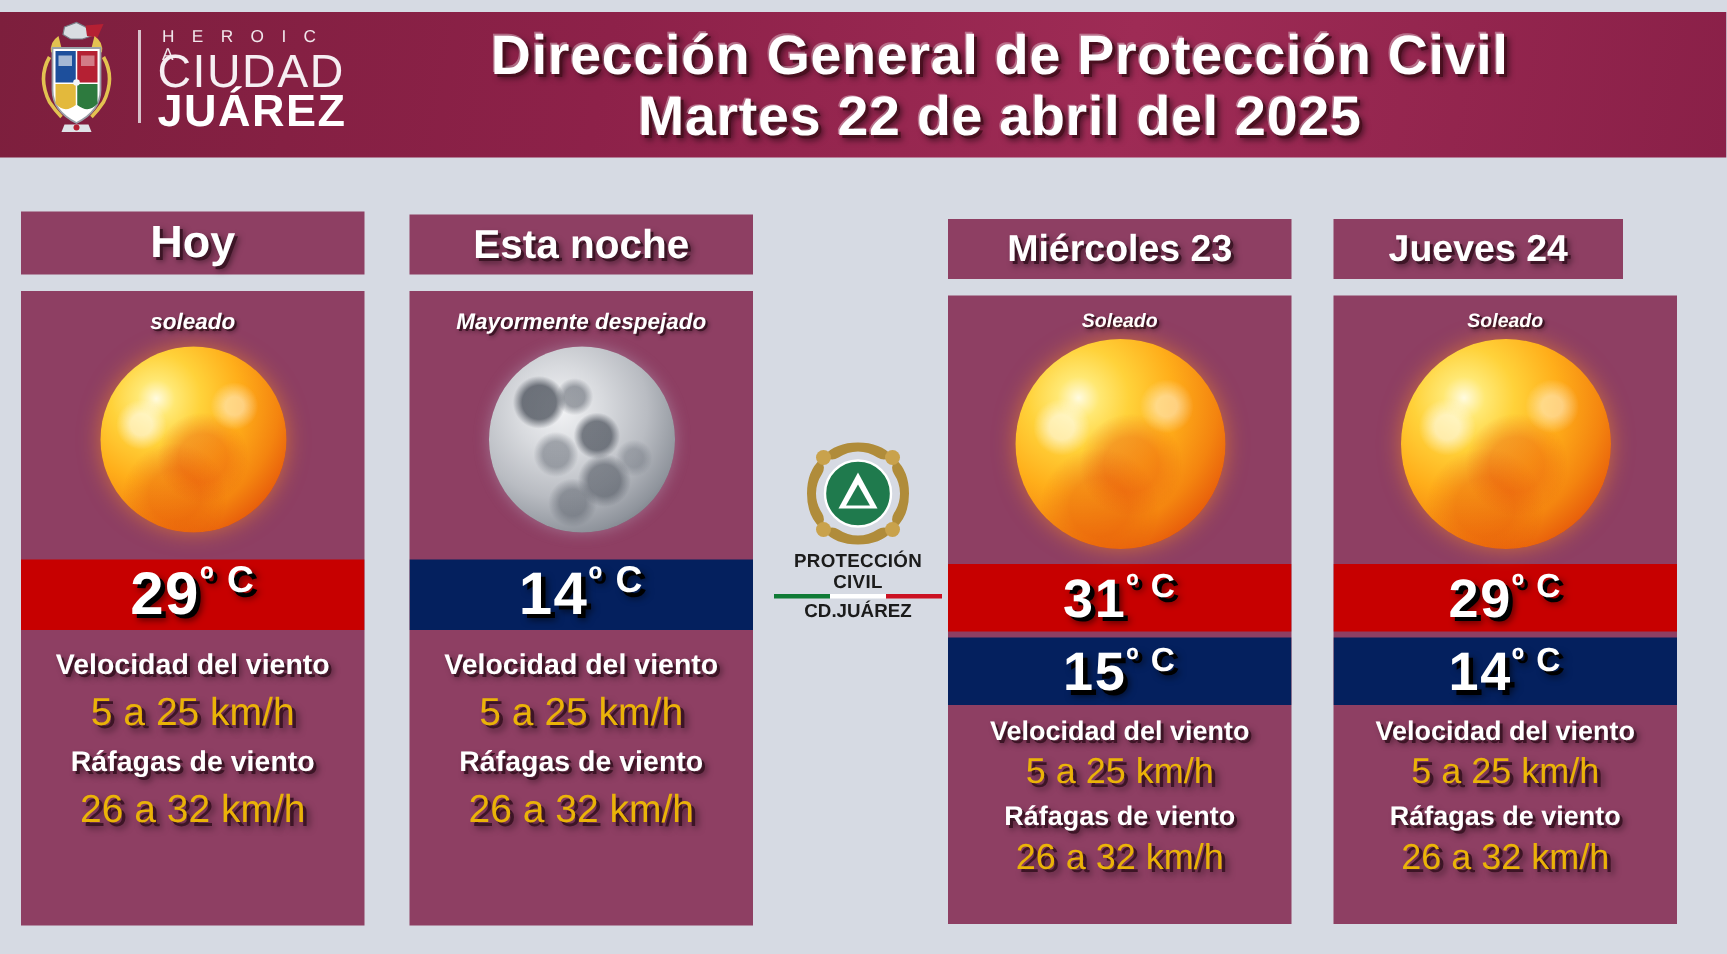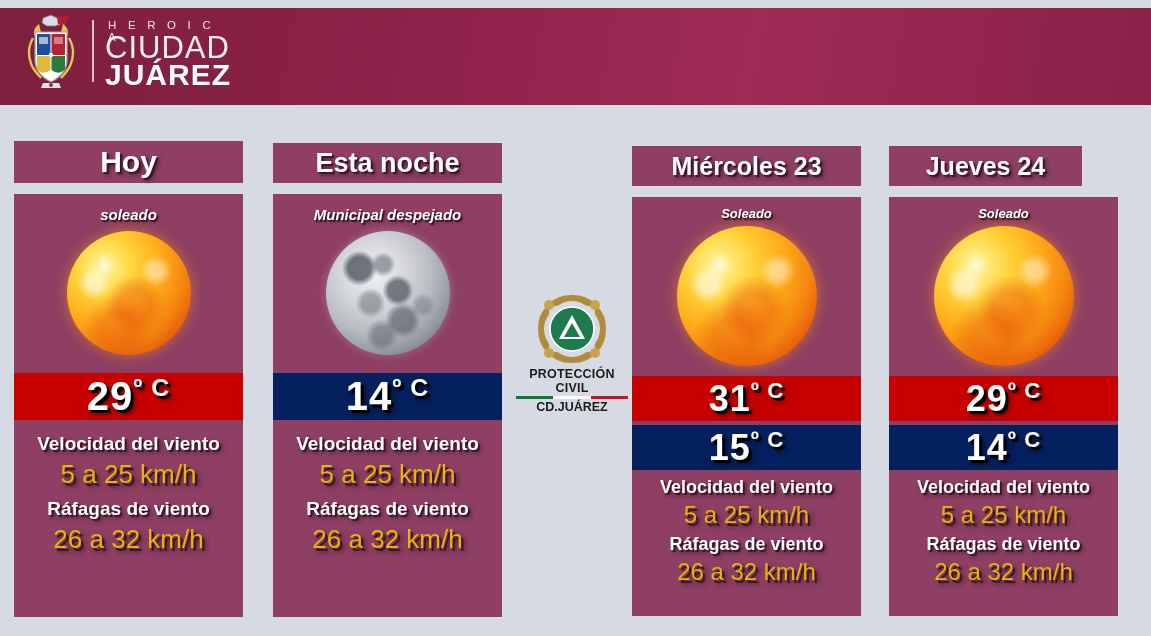--- a/index.html
+++ b/index.html
@@ -276,20 +276,24 @@
         <path d="M22 69 L38 69 L40 74 L20 74 Z" fill="#dfe3e8"></path>
         <circle cx="30" cy="71" r="2" fill="#b52033"></circle>
       </svg>
     </div>
     <div class="brand-divider"></div>
     <div class="brand-heroica">H E R O I C A</div>
     <div class="brand-ciudad">CIUDAD</div>
     <div class="brand-juarez">JUÁREZ</div>
   </div>
 
+  <div class="header-titles">
+    <div class="title-line">Dirección General de Protección Civil</div>
+    <div class="title-line">Martes 22 de abril del 2025</div>
+  </div>
 </div>
 
 <div class="card" style="left:14px; top:141px; width:229px;">
   <div class="card-title" style="height:42px; font-size:30px;">
     <span>Hoy</span>
   </div>
 </div>
 <div class="card-body" style="position:absolute; left:14px; top:194px; width:229px; height:423px;">
   <div class="cond-label" style="font-size:15px; padding-top:12px;">soleado</div>
   <div class="icon-wrap" style="height:140px;">
@@ -305,21 +309,21 @@
   <div class="wind-label" style="font-size:19px; margin-top:8px;">Ráfagas de viento</div>
   <div class="wind-value" style="font-size:26px; margin-top:4px;">26 a 32 km/h</div>
 </div>
 
 <div class="card" style="left:273px; top:143px; width:229px;">
   <div class="card-title" style="height:40px; font-size:27px;">
     <span>Esta noche</span>
   </div>
 </div>
 <div class="card-body" style="position:absolute; left:273px; top:194px; width:229px; height:423px;">
-  <div class="cond-label" style="font-size:15px; padding-top:12px;">Municipal despejado</div>
+  <div class="cond-label" style="font-size:15px; padding-top:12px;">Mayormente despejado</div>
   <div class="icon-wrap" style="height:140px;">
     <div class="moon" style="width:124px; height:124px;"></div>
   </div>
   <div class="temp-band temp-lo" style="height:47px; margin-top:10px;">
     <span class="tval" style="font-size:40px;">
       <span>14</span><span class="deg">º C</span>
     </span>
   </div>
   <div class="wind-label" style="font-size:19px; margin-top:13px;">Velocidad del viento</div>
   <div class="wind-value" style="font-size:26px; margin-top:4px;">5 a 25 km/h</div>

